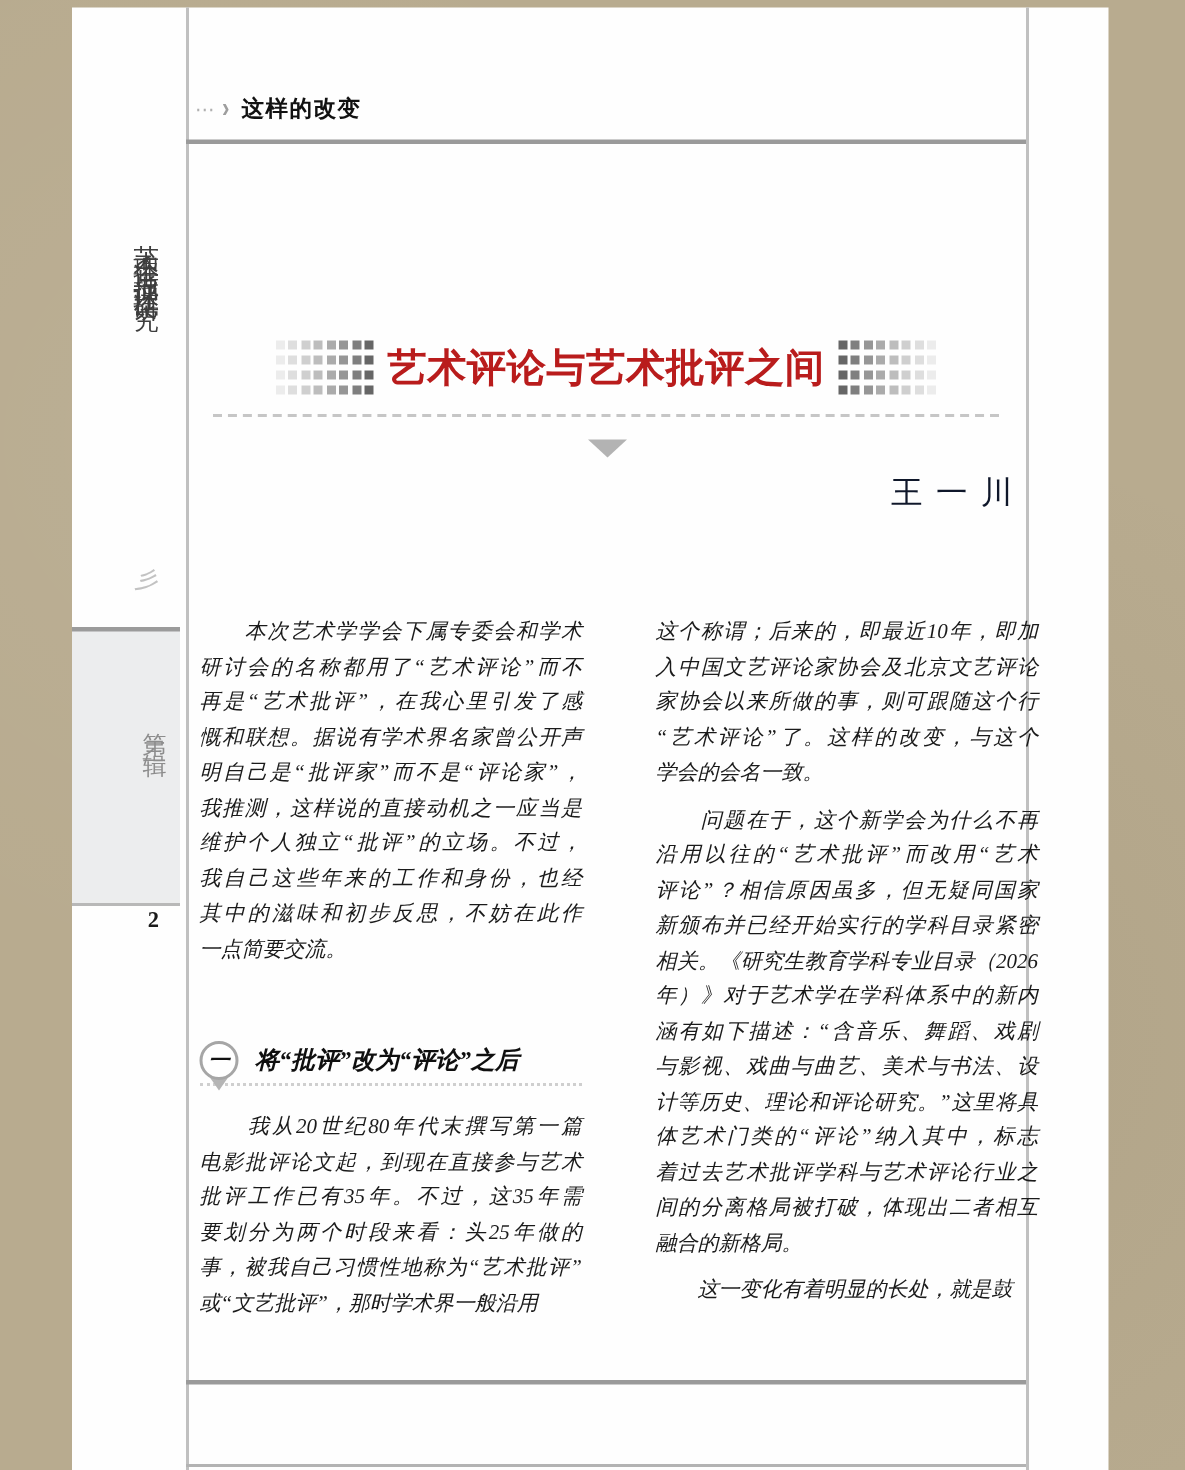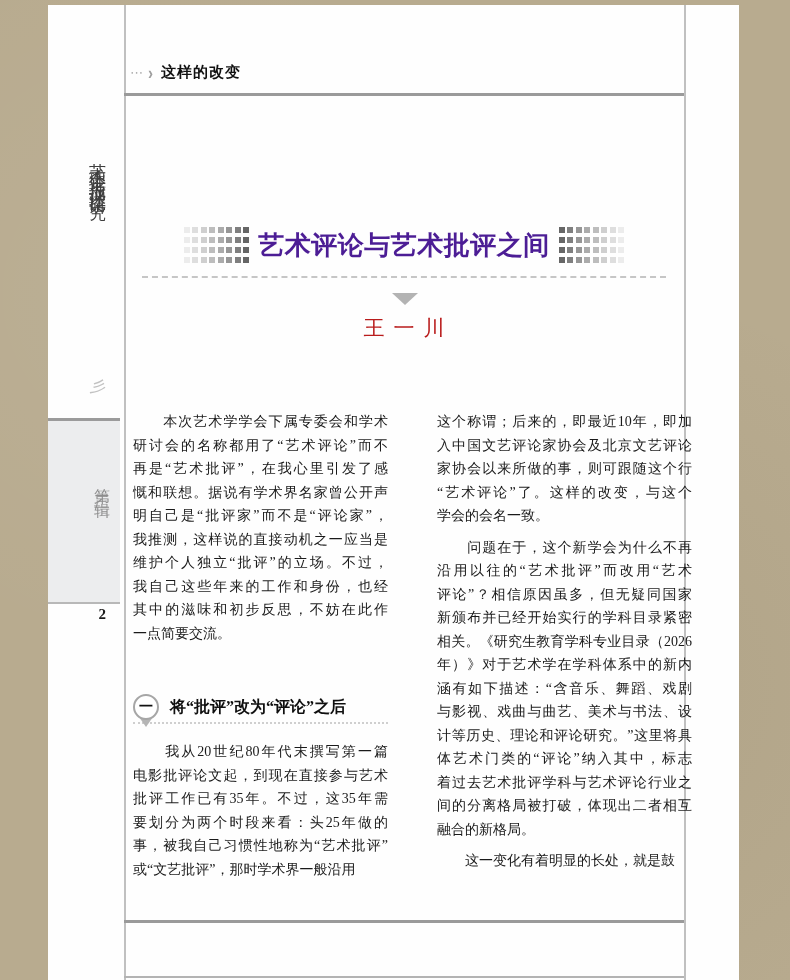--- a/index.html
+++ b/index.html
@@ -83,43 +83,43 @@
   }
   .dot-matrix {
     display: grid;
     grid-template-columns: repeat(8, 6px);
     grid-auto-rows: 6px;
     column-gap: 2.5px; row-gap: 4px;
   }
   .dot-matrix span { width: 6px; height: 6px; display: block; }
   .article-title {
     font-family: "Liberation Sans", "DejaVu Sans", sans-serif;
-    font-size: 26px; font-weight: 900; color: #4c1d95;
+    font-size: 26px; font-weight: 900; color: #b91c1c;
     letter-spacing: 0.5px; white-space: nowrap;
   }
   .dashed-rule {
     position: absolute; left: 94px; top: 271px; width: 524px;
     border-top: 2px dashed #c6c6c6;
   }
   .down-triangle {
     position: absolute; left: 344px; top: 288px;
     width: 0; height: 0;
     border-left: 13px solid transparent;
     border-right: 13px solid transparent;
     border-top: 12px solid #b3b3b3;
   }
   .author {
     position: absolute; left: 76px; top: 309px; width: 560px;
-    text-align: center;
-    font-size: 21px; color: #b91c1c; letter-spacing: 9px;
+    text-align: right;
+    font-size: 21px; color: #0f172a; letter-spacing: 9px;
     text-indent: 9px;
   }
 
   
-  .col { position: absolute; top: 405px; width: 255px; color: #1a1a1a; }
+  .col { position: absolute; top: 405px; width: 255px; color: #1a1a1a; font-style: italic; }
   .col-left  { left: 85px; }
   .col-right { left: 365px; margin-left: 24px; }
   .tline {
     font-size: 14px; line-height: 23.5px; height: 23.5px;
     text-align: justify; text-align-last: justify;
     white-space: nowrap; overflow: visible;
   }
   .tline-last { text-align-last: left; }
   .para { margin: 0 0 8px 0; }
   .para:last-child { margin-bottom: 0; }

